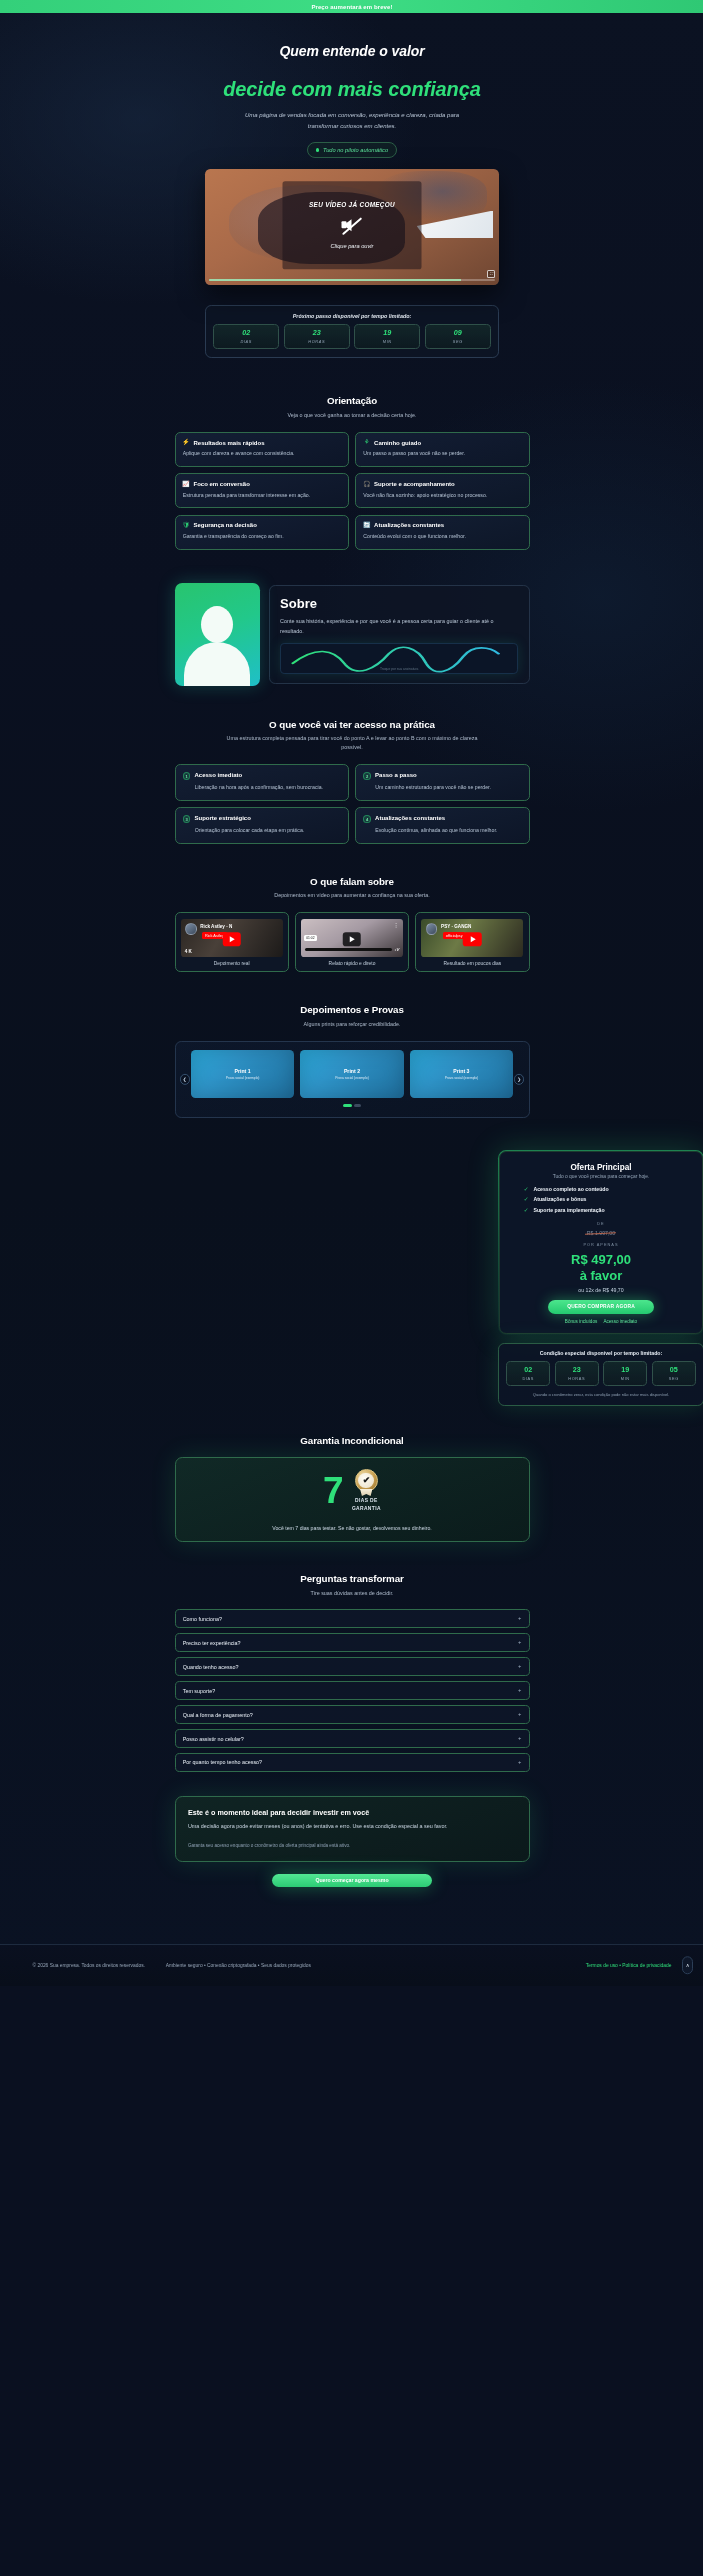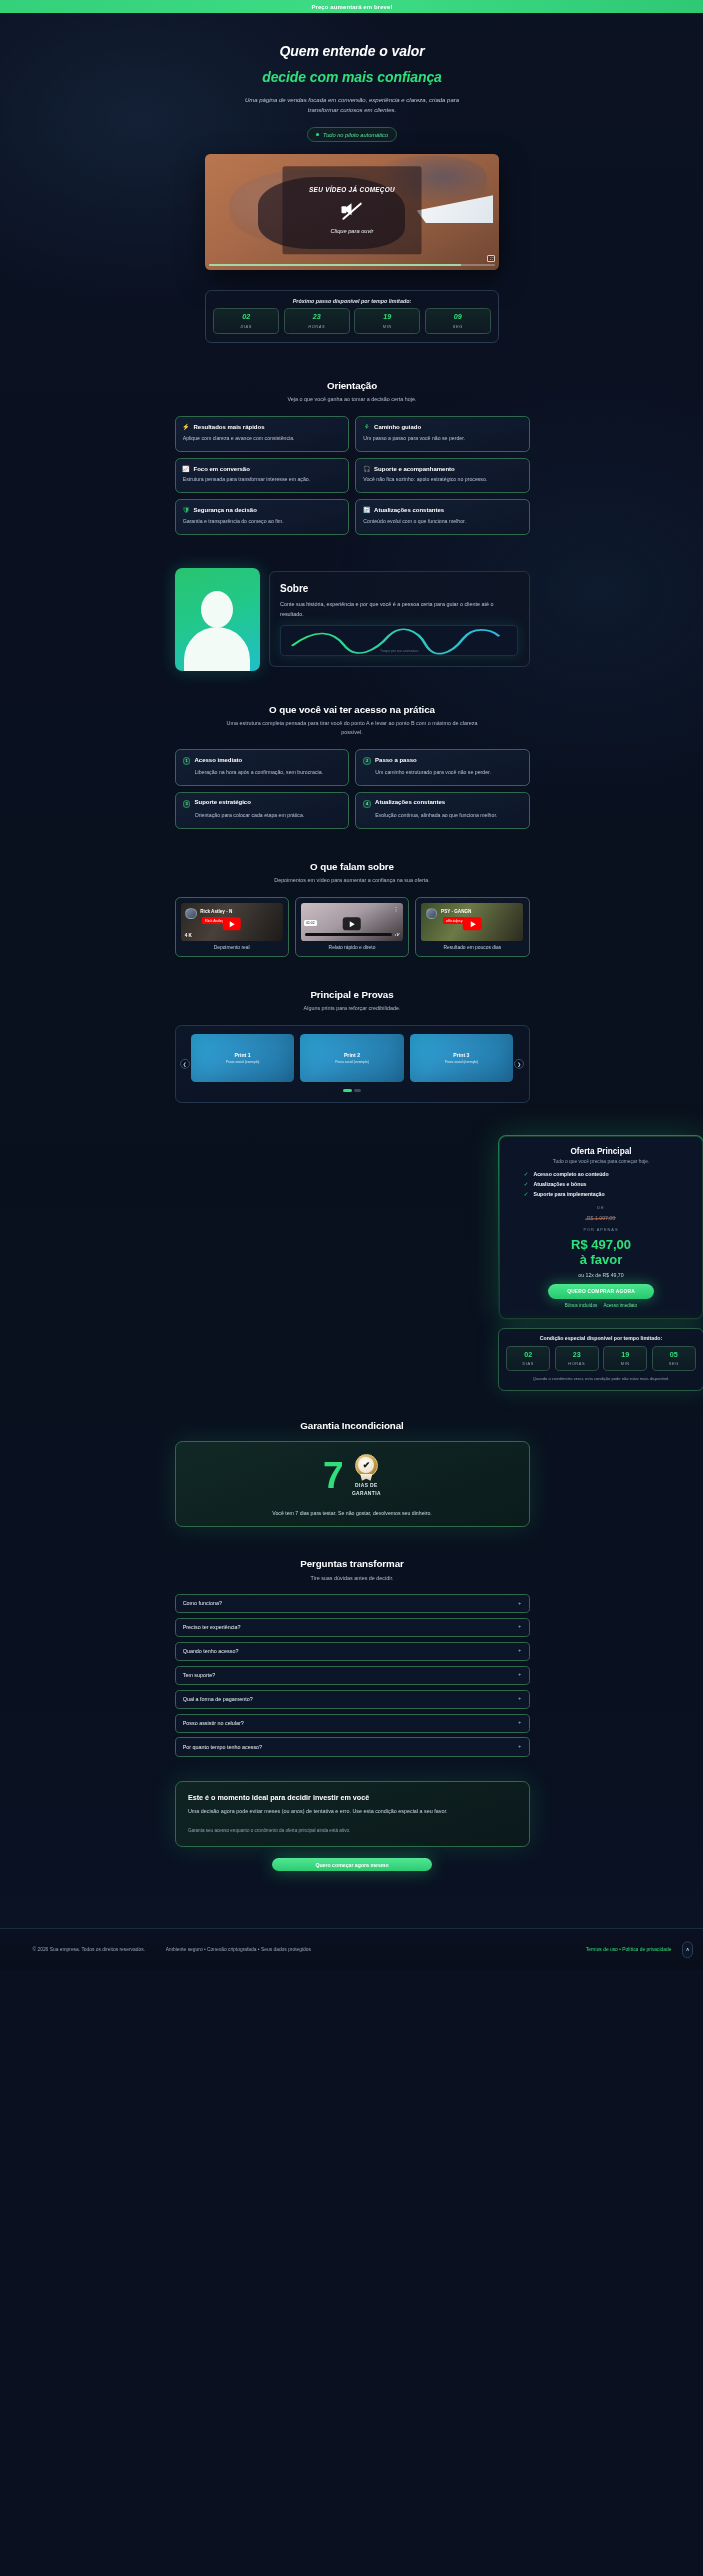--- a/index.html
+++ b/index.html
@@ -21,21 +21,21 @@
   
   .topbar{
     height:13.4px;background:linear-gradient(90deg,#34d07a,#3ddc84 50%,#2fc874);
     display:flex;align-items:center;justify-content:center;
     color:#ffffff;font-size:6px;font-weight:700;letter-spacing:0.1px;
   }
 
   
   .hero{padding:30px 0 7.2px;text-align:center;font-style:italic;}
   .hero h1{font-size:14px;line-height:1.22;font-weight:700;color:#ffffff;letter-spacing:-0.1px}
-  .hero h1 .accent{display:block;color:#2fe07a;margin-top:9px;font-size:14px}
+  .hero h1 .accent{display:block;color:#2fe07a;margin-top:17px;font-size:20px}
   .hero p{margin:8.2px auto 0;max-width:222px;font-size:6px;line-height:1.75;color:#b9c6d6}
   .pill{
     display:inline-flex;align-items:center;gap:3.6px;margin-top:11.3px;
     padding:3.6px 8.2px;border:0.5px solid #2b5e46;border-radius:515px;
     background:rgba(17,36,37,.65);color:#5de39a;font-size:5.7px;
   }
   .pill .dot{width:3.6px;height:3.6px;border-radius:50%;background:#2fe07a;display:inline-block}
 
   
   .videoBox{
@@ -96,21 +96,21 @@
 
   
   .about{padding:33px 0 0;display:flex;gap:9.3px;align-items:stretch}
   .avatarCard{width:85px;height:103px;border-radius:7.2px;flex:none;position:relative;overflow:hidden;
     background:linear-gradient(160deg,#28c46e 0%,#22c88a 45%,#1fbfc8 100%);
     box-shadow:0 0 17.5px rgba(31,190,160,.28);}
   .avatarCard .head{position:absolute;left:50%;top:23px;transform:translateX(-50%);width:32px;height:37px;background:#f3fbf7;border-radius:50%}
   .avatarCard .body{position:absolute;left:50%;bottom:-12.4px;transform:translateX(-50%);width:66px;height:56px;background:#f3fbf7;border-radius:33px 33px 0 0}
   .aboutCard{flex:1;border:0.5px solid #243348;border-radius:6.2px;background:rgba(13,21,37,.82);padding:10.3px 10.3px 9.3px;
     align-self:center;}
-  .aboutCard h3{font-size:10px;font-weight:700;color:#fff}
+  .aboutCard h3{font-size:13px;font-weight:700;color:#fff}
   .aboutCard p{margin-top:6.2px;font-size:5.4px;line-height:1.8;color:#b9c6d6}
   .sigBox{margin-top:6.2px;border-radius:4.1px;background:#0b1527;border:0.5px solid #17304a;
     height:31px;position:relative;overflow:hidden;box-shadow:0 0 11.3px rgba(31,180,140,.18)}
   .sigBox svg{position:absolute;inset:0;width:100%;height:100%}
   .sigBox .cap{position:absolute;left:0;right:0;bottom:2.1px;text-align:center;font-size:3.3px;color:#5d7082}
 
   
   .practice{padding:33px 0 0}
   .pCard{border:0.5px solid #2f6b4b;border-radius:5.2px;padding:6.7px 7.2px 8.2px;
     background:linear-gradient(165deg,rgba(20,32,54,.92),rgba(13,22,40,.92));}
@@ -453,21 +453,21 @@
               <i></i>
             </span>
         </div>
         <div class="tCap">Resultado em poucos dias</div>
       </div>
 
     </div>
   </section>
 
   <section class="wrap proof">
-    <h2 class="secTitle">Principal e Provas</h2>
+    <h2 class="secTitle">Depoimentos e Provas</h2>
     <p class="secSub">Alguns prints para reforçar credibilidade.</p>
     <div class="carousel">
       <div class="cArrow l">❮</div>
       <div class="cArrow r">❯</div>
       <div class="slides">
         <div class="slide">
           <span class="st">Print 1</span>
           <span class="ss">Prova social (exemplo)</span>
         </div>
         <div class="slide">

